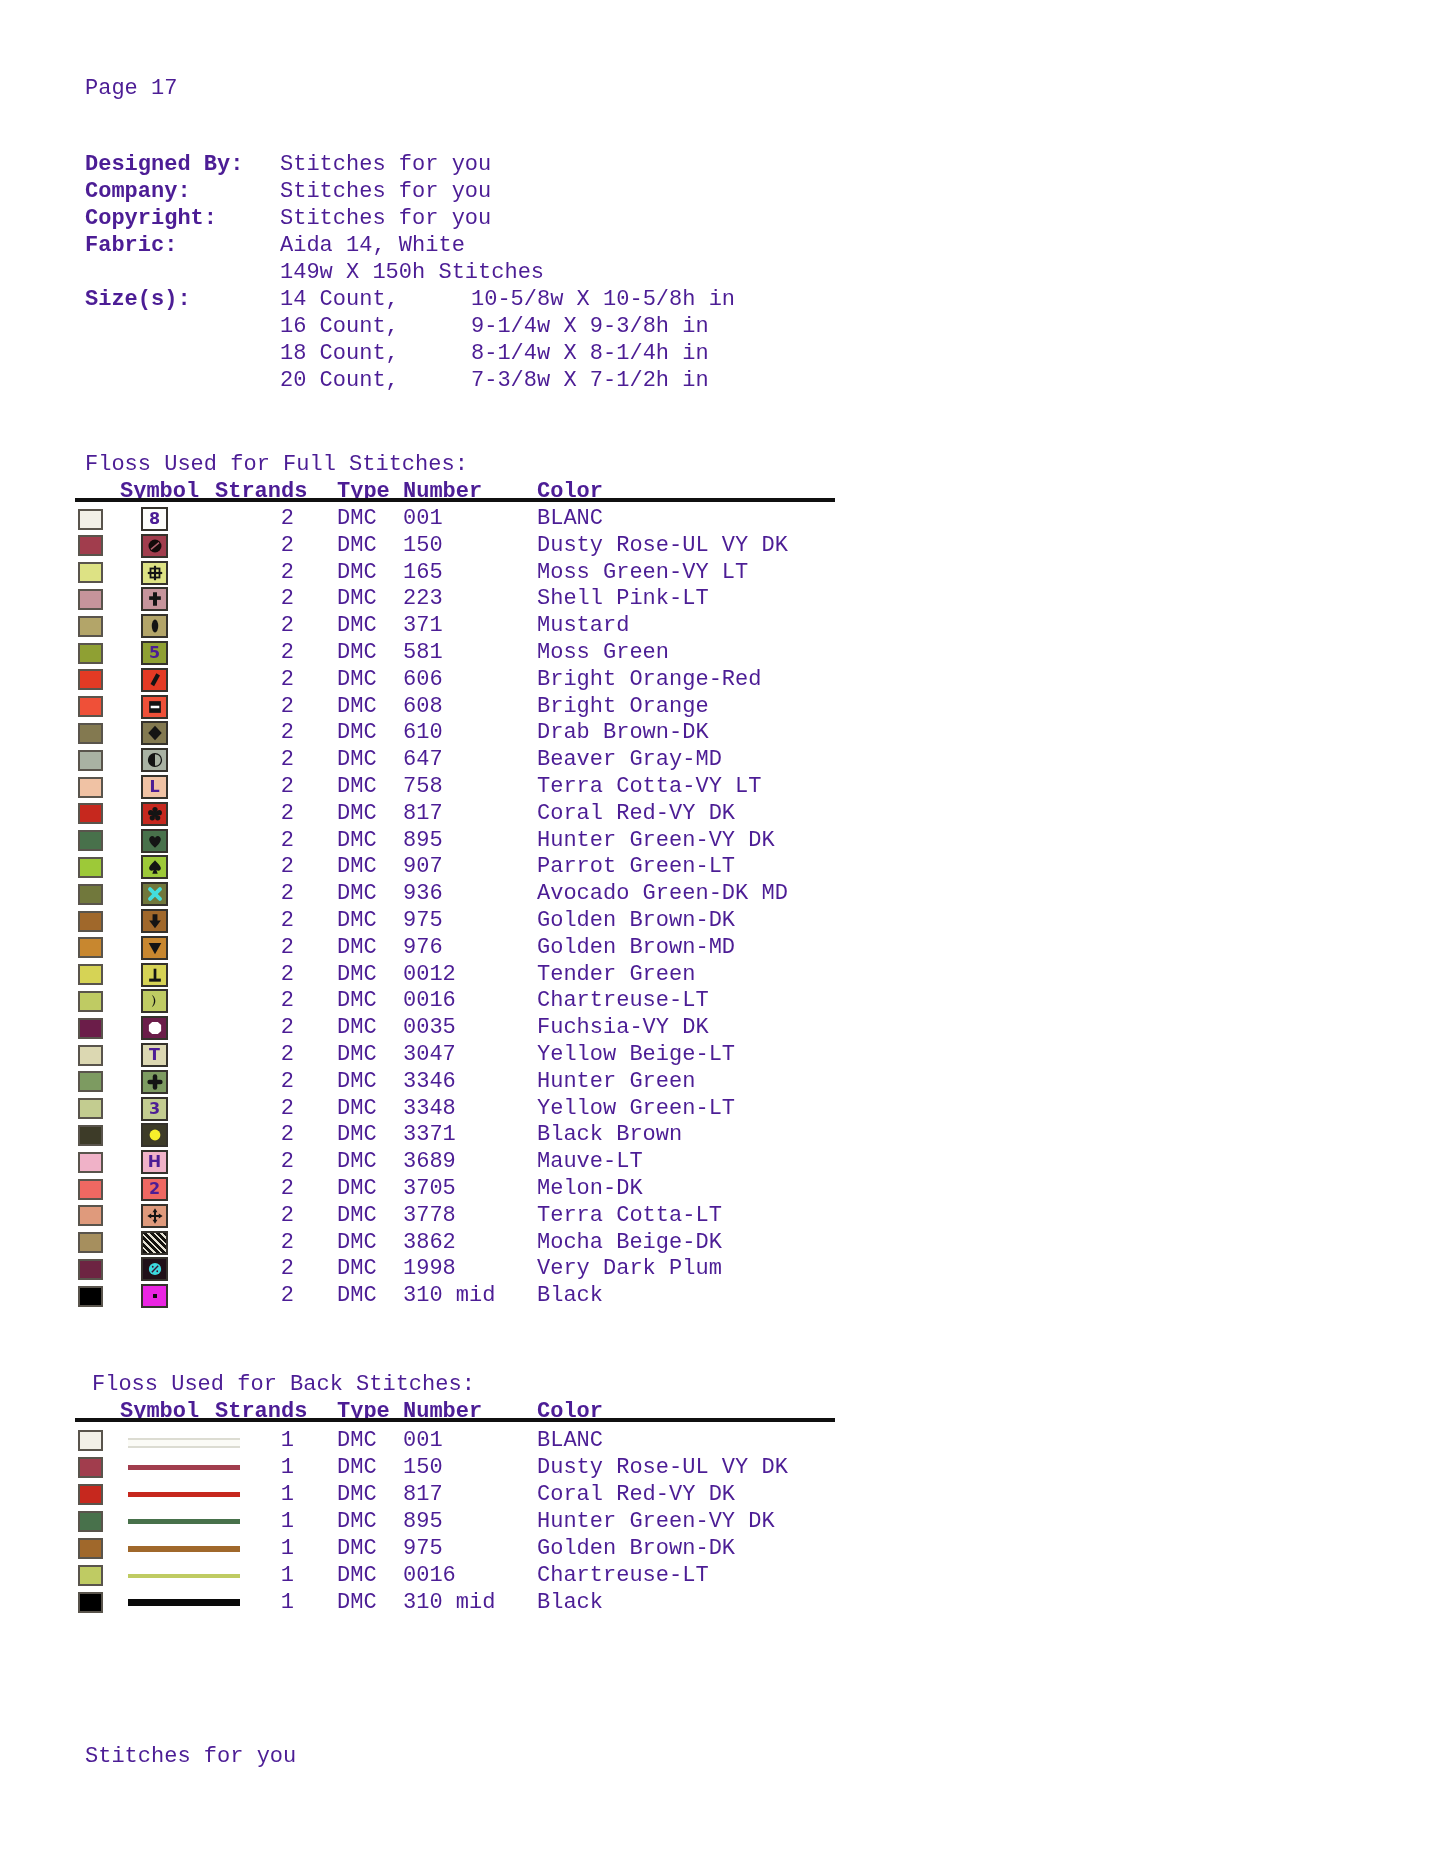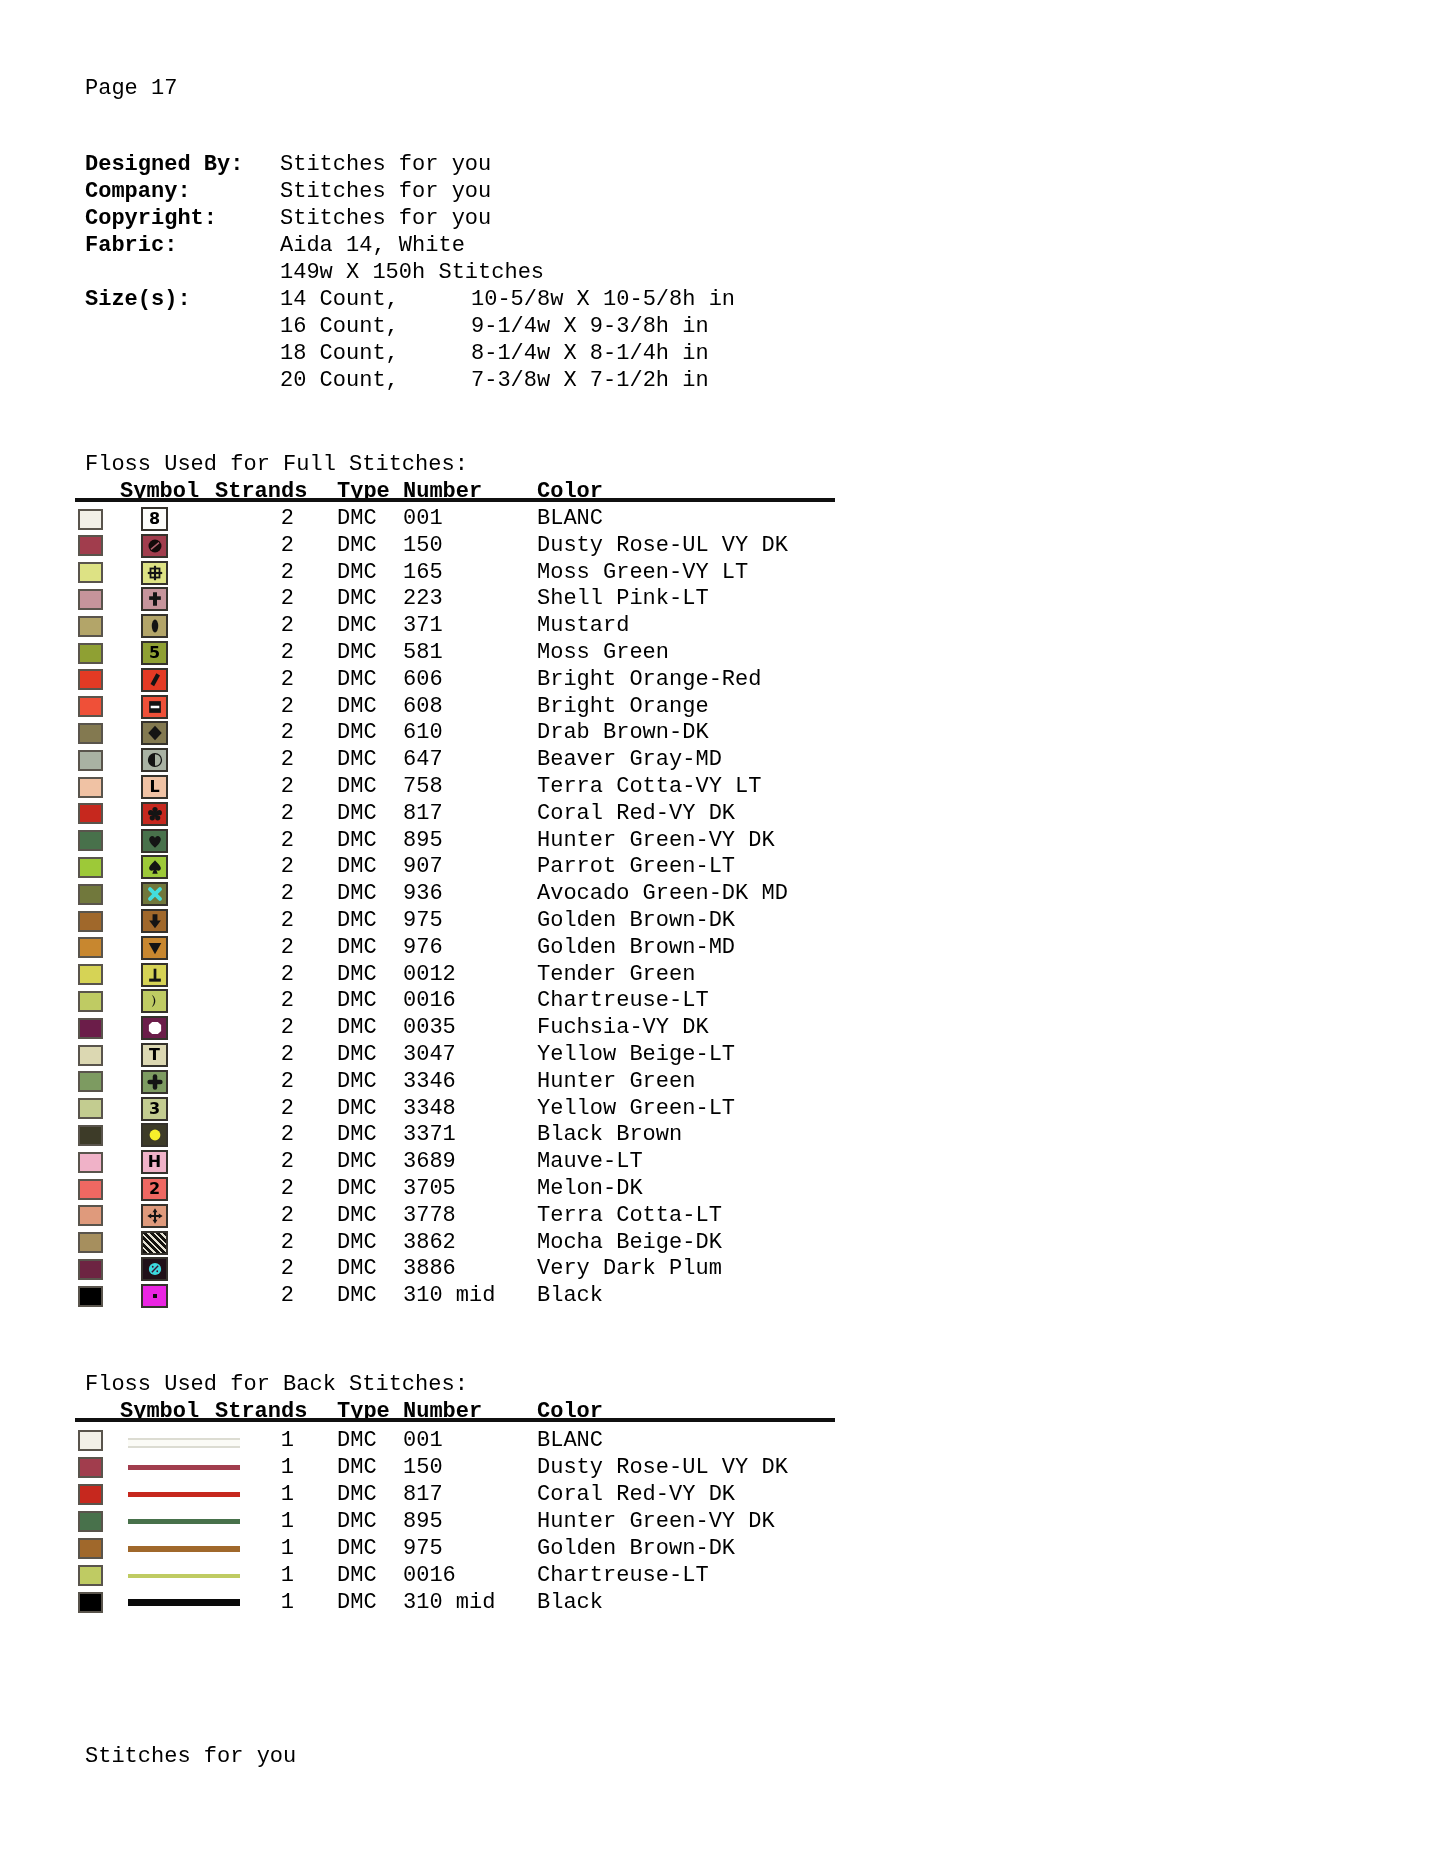--- a/index.html
+++ b/index.html
@@ -1,19 +1,19 @@
 <!DOCTYPE html>
 <html><head>
 <meta charset="utf-8">
 <style>
   html,body{margin:0;padding:0;background:#ffffff;}
   .page{
     position:relative;width:1445px;height:1871px;background:#ffffff;
     font-family:"Liberation Mono","DejaVu Sans Mono",monospace;
-    color:#000000;font-size:22px;overflow:hidden;
+    color:#4c1d95;font-size:22px;overflow:hidden;
   }
   .abs{position:absolute;white-space:pre;}
   
   .sect-title{font-weight:normal;}
   
   .h-symbol{left:120px;} .h-strands{left:215px;} .h-type{left:337px;}
   .h-number{left:403px;} .h-color{left:537px;}
   .thead{position:absolute;left:0;width:100%;height:27px;font-weight:bold;}
   .thead span{position:absolute;top:0;line-height:27px;white-space:pre;}
   .rule{position:absolute;left:75px;width:760px;height:4px;background:#101010;}
@@ -404,38 +404,38 @@
         <div class="symcell" style="background: rgb(32, 16, 24);">
           <svg width="18" height="18" viewBox="0 0 20 20">
             <circle cx="10" cy="10" r="6.8" fill="#3cd9de"></circle>
             <line x1="6.5" y1="13.5" x2="13.5" y2="6.5" stroke="#3a1030" stroke-width="1.6"></line>
             <circle cx="7.5" cy="7.5" r="1" fill="#3a1030"></circle>
             <circle cx="12.5" cy="12.5" r="1" fill="#3a1030"></circle>
           </svg>
         </div>
         <span class="cell c-strands">2</span>
         <span class="cell c-type">DMC</span>
-        <span class="cell c-number">3886</span>
+        <span class="cell c-number">1998</span>
         <span class="cell c-color">Very Dark Plum</span>
       </div>
       <div class="frow" style="top: 777.2px;">
         <div class="swatch" style="background: rgb(0, 0, 0);"></div>
         <div class="symcell" style="background: rgb(234, 37, 226);">
           <svg width="18" height="18" viewBox="0 0 20 20">
             <rect x="7.8" y="7.8" width="4.4" height="4.4" fill="#0a0a0a"></rect>
           </svg>
         </div>
         <span class="cell c-strands">2</span>
         <span class="cell c-type">DMC</span>
         <span class="cell c-number">310 mid</span>
         <span class="cell c-color">Black</span>
       </div>
     </div>
 
-  <div class="abs sect-title" style="left:85px; top:1372px;">Floss Used for Back Stitches:</div>
+  <div class="abs sect-title" style="left:92px; top:1372px;">Floss Used for Back Stitches:</div>
 
   <div class="thead" style="top:1398px;">
     <span class="h-symbol">Symbol</span>
     <span class="h-strands">Strands</span>
     <span class="h-type">Type</span>
     <span class="h-number">Number</span>
     <span class="h-color">Color</span>
   </div>
   <div class="rule" style="top:1418px;"></div>
   <div class="rows" style="top:1427px;" id="back-rows">

